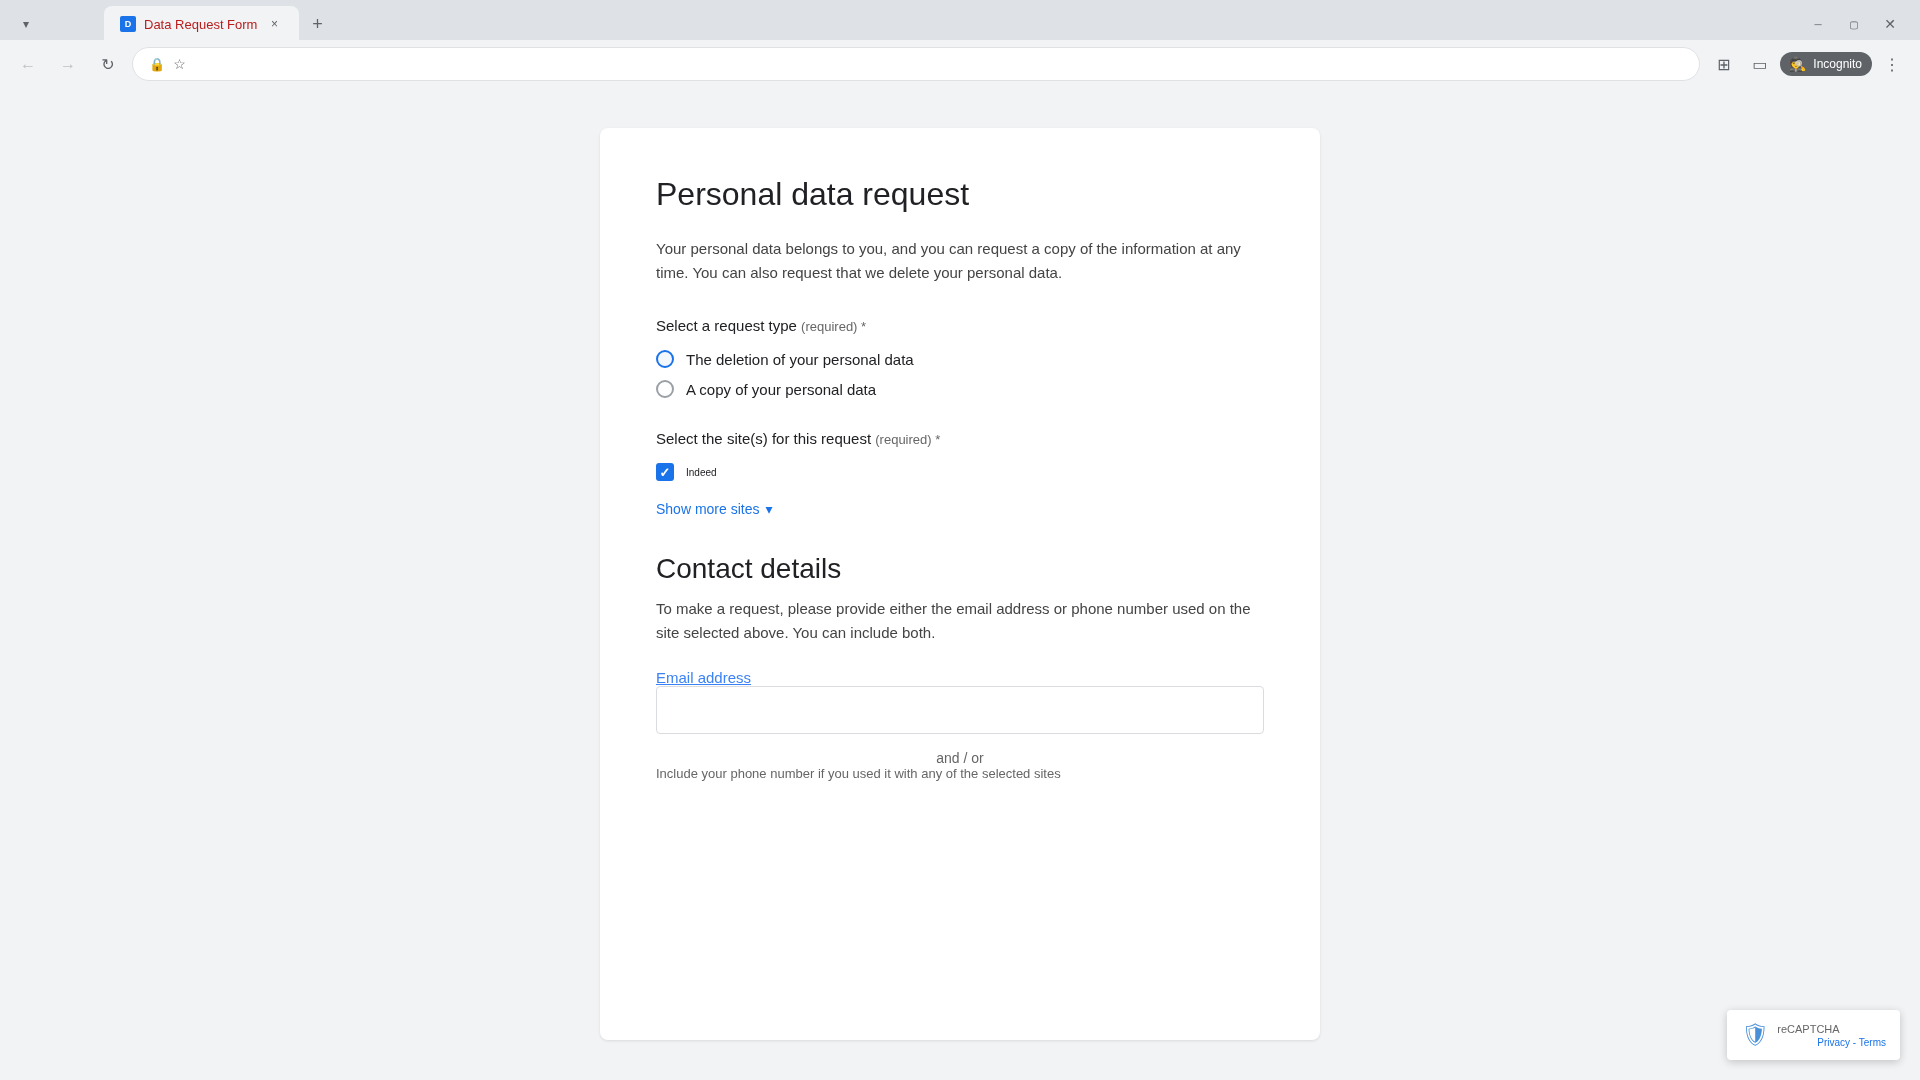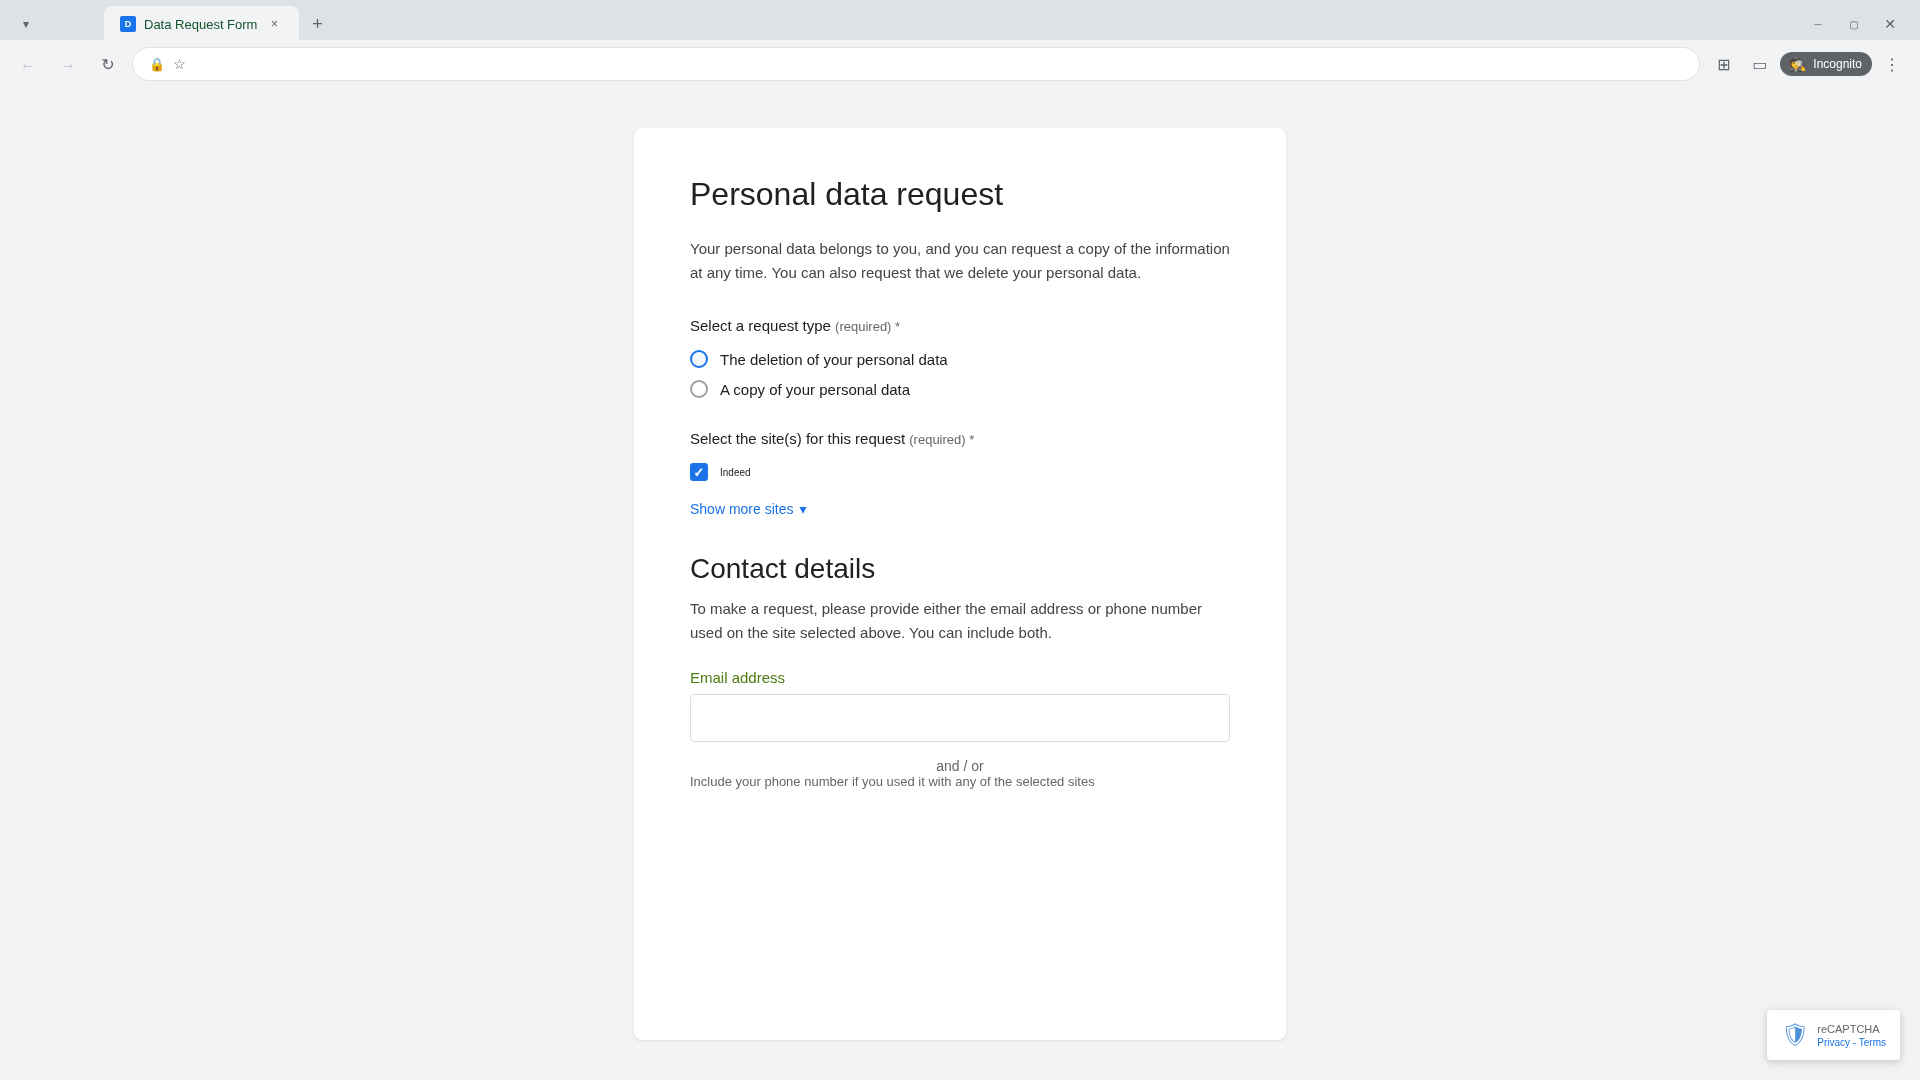--- a/index.html
+++ b/index.html
@@ -73,21 +73,21 @@
       align-items: center;
       justify-content: center;
       color: white;
       font-size: 9px;
       font-weight: bold;
       flex-shrink: 0;
     }
 
     .tab-title {
       font-size: 13px;
-      color: #14532d;
+      color: #b91c1c;
       flex: 1;
       overflow: hidden;
       text-overflow: ellipsis;
       white-space: nowrap;
     }
 
     .tab-close {
       width: 18px;
       height: 18px;
       border: none;
@@ -202,21 +202,21 @@
       background: #f1f3f4;
       min-height: calc(1080px - 88px);
       display: flex;
       justify-content: center;
       padding: 40px 0;
     }
 
     .form-card {
       background: white;
       border-radius: 8px;
-      width: 652px;
+      width: 720px;
       padding: 48px 56px;
       box-shadow: 0 1px 3px rgba(0,0,0,0.1);
     }
 
     .form-title {
       font-size: 32px;
       font-weight: 400;
       color: #202124;
       margin-bottom: 24px;
     }
@@ -337,22 +337,22 @@
     .contact-description {
       font-size: 15px;
       color: #444;
       line-height: 1.6;
       margin-bottom: 24px;
     }
 
     .field-label {
       font-size: 15px;
       font-weight: 500;
-      color: #4d7c0f;
-      margin-bottom: 8px;
+      color: #3b82f6;
+      text-decoration: underline;
     }
 
     .text-input {
       width: 100%;
       height: 48px;
       border: 1.5px solid #dadce0;
       border-radius: 4px;
       padding: 0 16px;
       font-size: 15px;
       color: #202124;
@@ -404,20 +404,21 @@
 
     .recaptcha-text {
       font-size: 11px;
       color: #666;
       line-height: 1.3;
     }
 
     .recaptcha-links {
       font-size: 10px;
       color: #1a73e8;
+      margin-left: 40px;
     }
   </style>
 </head>
 <body>
 
 <div class="browser-chrome">
 
   <div class="browser-title-bar">
 
     <div style="display:flex; align-items:center; gap:4px; margin-right:8px;">

